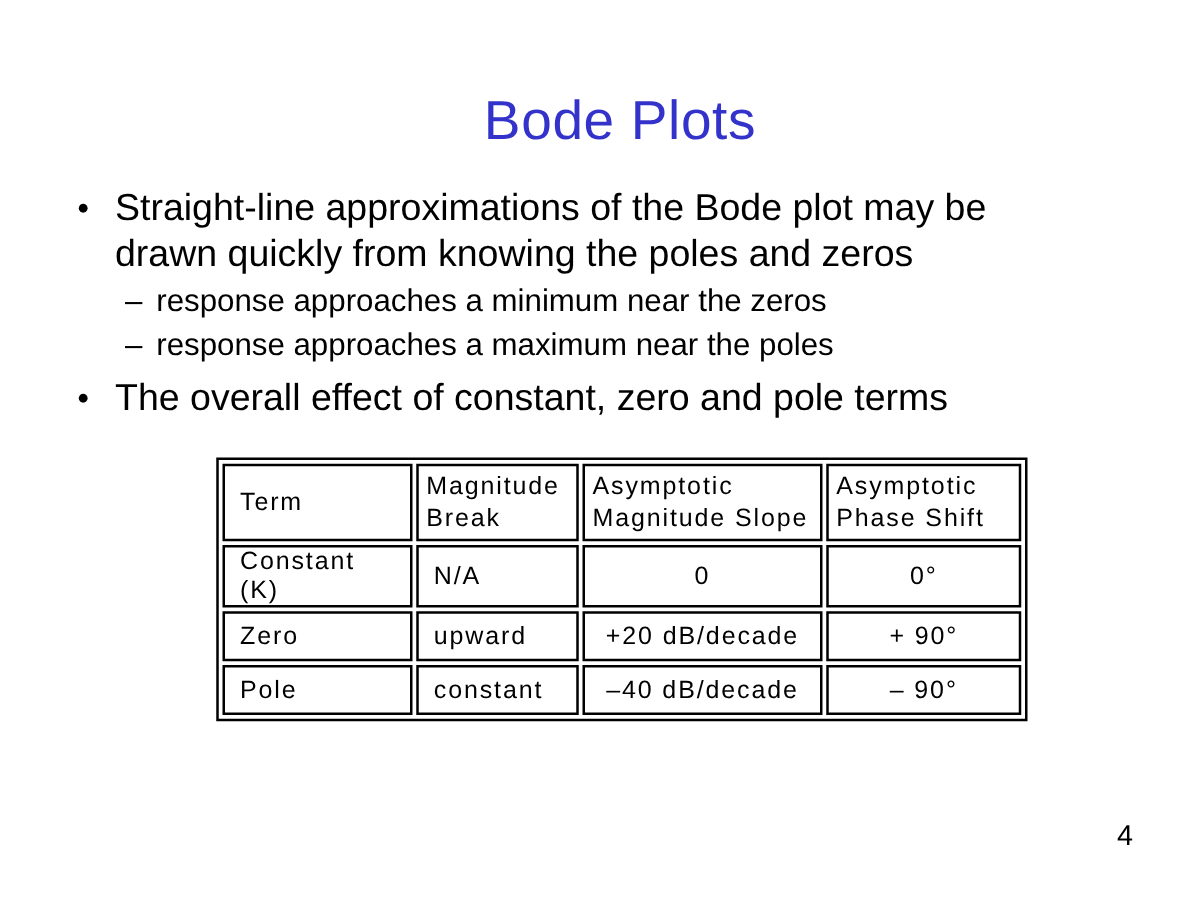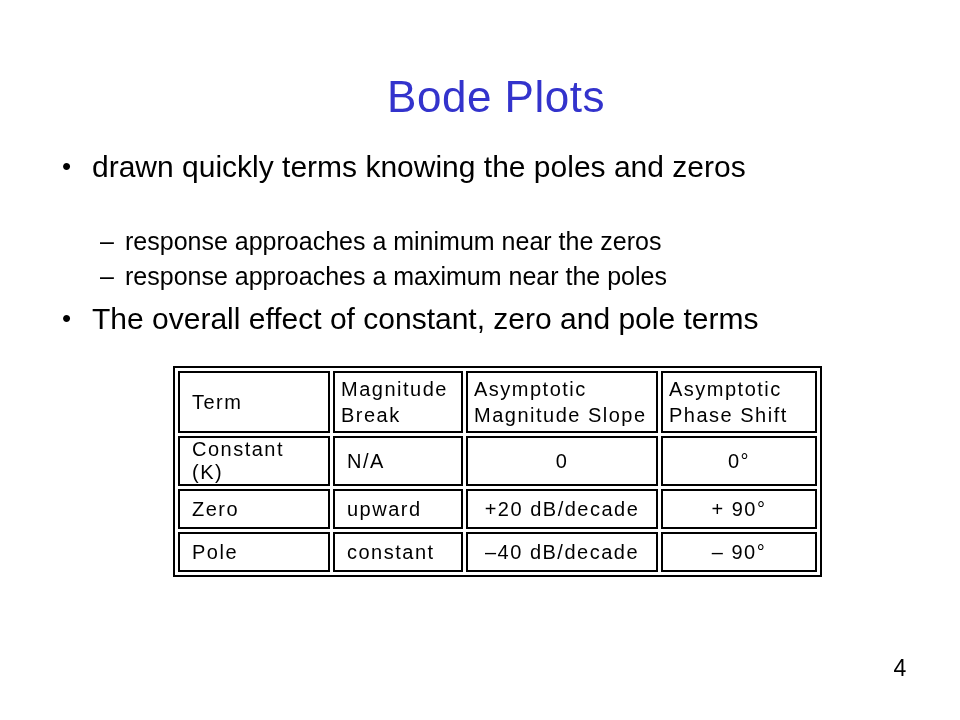--- a/index.html
+++ b/index.html
@@ -102,21 +102,22 @@
 </head>
 <body>
 
 <div class="slide">
 
   <h1 class="title" style="color: rgb(51, 51, 204);">Bode Plots</h1>
 
   <div class="bullet lvl1 b1">
     <span class="marker">•</span>
     <div>
-      <div>drawn quickly terms knowing the poles and zeros</div>
+      <div>Straight-line approximations of the Bode plot may be</div>
+      <div>drawn quickly from knowing the poles and zeros</div>
     </div>
   </div>
 
   <div class="bullet lvl2 sub1">
     <span class="marker">–</span>
     <div>response approaches a minimum near the zeros</div>
   </div>
 
   <div class="bullet lvl2 sub2">
     <span class="marker">–</span>

